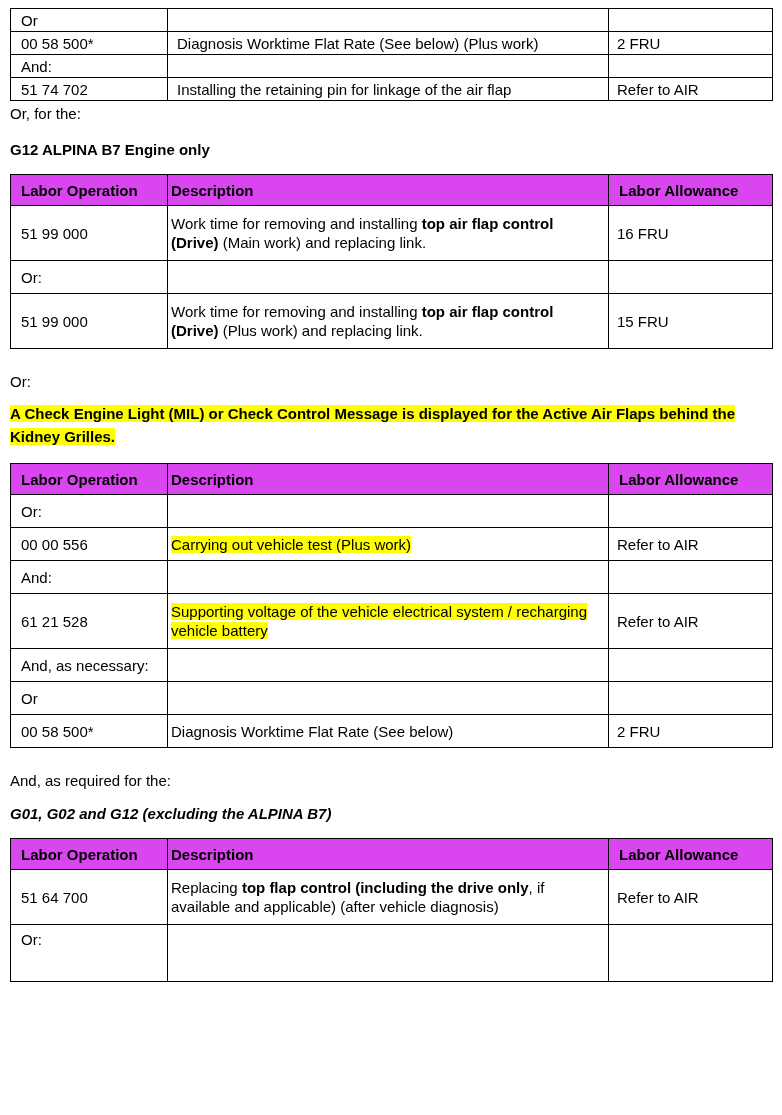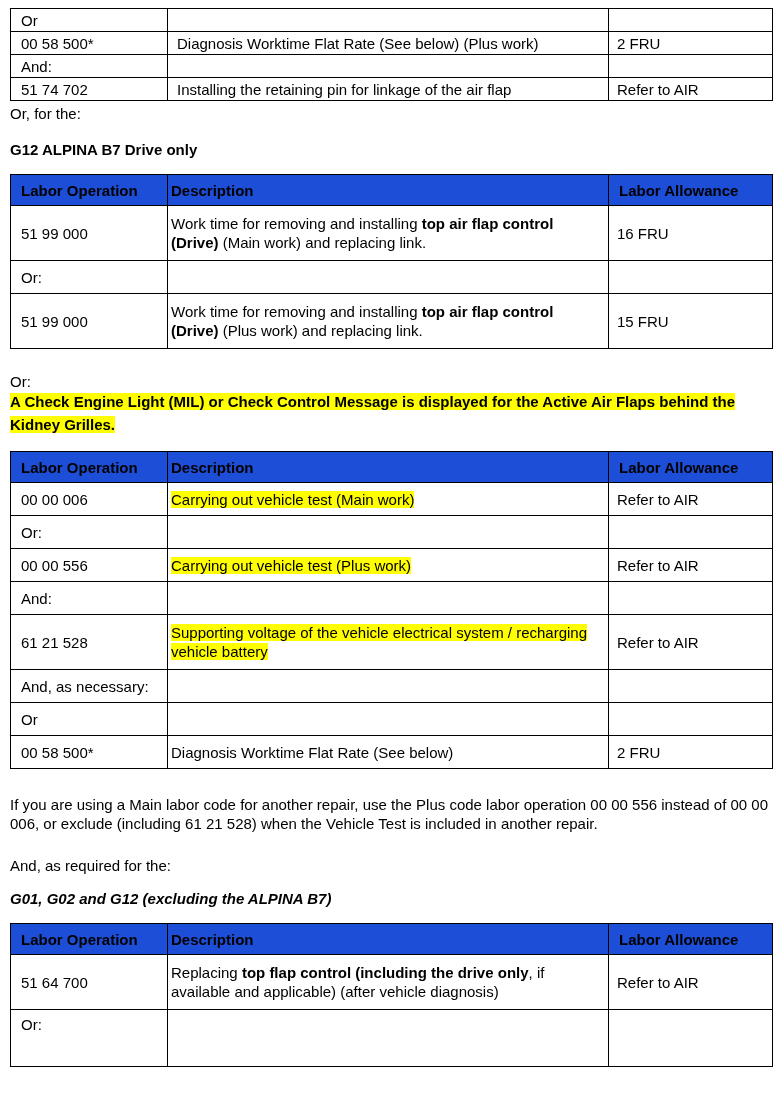--- a/index.html
+++ b/index.html
@@ -23,21 +23,21 @@
     vertical-align: middle;
     line-height: 19px;
     overflow: hidden;
     word-wrap: break-word;
   }
   col.c1 { width: 157px; }
   col.c2 { width: 441px; }
   col.c3 { width: 164px; }
 
   th {
-    background: #1d4ed8;
+    background: #d946ef;
     text-align: left;
     font-weight: bold;
     height: 30px;
     padding: 0 4px 0 10px;
   }
   th.desc-h { padding-left: 3px; }
 
   td.op    { padding: 1px 4px 1px 10px; }
   td.desc  { padding: 1px 4px 1px 3px; }
   td.allow { padding: 1px 4px 1px 8px; }
@@ -46,21 +46,21 @@
   .tbl-top td.desc { padding-left: 9px; }
   tr.r-s td { height: 30px; }
   tr.r-d td { height: 52px; }
   tr.r-last td { height: 50px; vertical-align: top; padding-top: 5px; }
 
   .t-line { margin: 0; }
   .t-or1  { margin-top: 4px; }
   .h1     { margin-top: 19px; font-weight: bold; }
   .tbl-2  { margin-top: 16px; }
   .t-or2  { margin-top: 24px; }
-  .alert  { font-weight: bold; line-height: 23px; }
+  .alert  { margin-top: 12px; font-weight: bold; line-height: 23px; }
   .tbl-3  { margin-top: 15px; }
   .note   { margin-top: 26px; line-height: 19px; }
   .t-and  { margin-top: 24px; }
   .h2     { margin-top: 16px; font-weight: bold; font-style: italic; }
   .tbl-4  { margin-top: 16px; }
 
   .hl { background: #ffff00; }
   b  { font-weight: bold; }
 </style>
 </head>
@@ -93,21 +93,21 @@
     <tr>
       <td class="op">51 74 702</td>
       <td class="desc">Installing the retaining pin for linkage of the air flap</td>
       <td class="allow">Refer to AIR</td>
     </tr>
   </tbody>
     </table>
 
   <p class="t-line t-or1">Or, for the:</p>
 
-  <p class="t-line h1">G12 ALPINA B7 Drive only</p>
+  <p class="t-line h1">G12 ALPINA B7 Engine only</p>
 
   <table class="tbl-2">
     <colgroup>
         <col class="c1">
         <col class="c2">
         <col class="c3">
       </colgroup>
     <tbody>
         <tr>
       <th>Labor Operation</th>
@@ -142,25 +142,20 @@
         <col class="c2">
         <col class="c3">
       </colgroup>
     <tbody>
         <tr>
       <th>Labor Operation</th>
       <th class="desc-h">Description</th>
       <th>Labor Allowance</th>
     </tr>
     <tr class="r-s">
-      <td class="op">00 00 006</td>
-      <td class="desc"><span class="hl">Carrying out vehicle test (Main work)</span></td>
-      <td class="allow">Refer to AIR</td>
-    </tr>
-    <tr class="r-s">
       <td class="op">Or:</td>
       <td class="desc"></td>
       <td class="allow"></td>
     </tr>
     <tr class="r-s">
       <td class="op">00 00 556</td>
       <td class="desc"><span class="hl">Carrying out vehicle test (Plus work)</span></td>
       <td class="allow">Refer to AIR</td>
     </tr>
     <tr class="r-s">
@@ -184,21 +179,20 @@
       <td class="allow"></td>
     </tr>
     <tr class="r-s">
       <td class="op">00 58 500*</td>
       <td class="desc">Diagnosis Worktime Flat Rate (See below)</td>
       <td class="allow">2 FRU</td>
     </tr>
   </tbody>
     </table>
 
-  <p class="t-line note">If you are using a Main labor code for another repair, use the Plus code labor operation 00 00 556 instead of 00 00 006, or exclude (including 61 21 528) when the Vehicle Test is included in another repair.</p>
 
   <p class="t-line t-and">And, as required for the:</p>
 
   <p class="t-line h2">G01, G02 and G12 (excluding the ALPINA B7)</p>
 
   <table class="tbl-4">
     <colgroup>
         <col class="c1">
         <col class="c2">
         <col class="c3">

